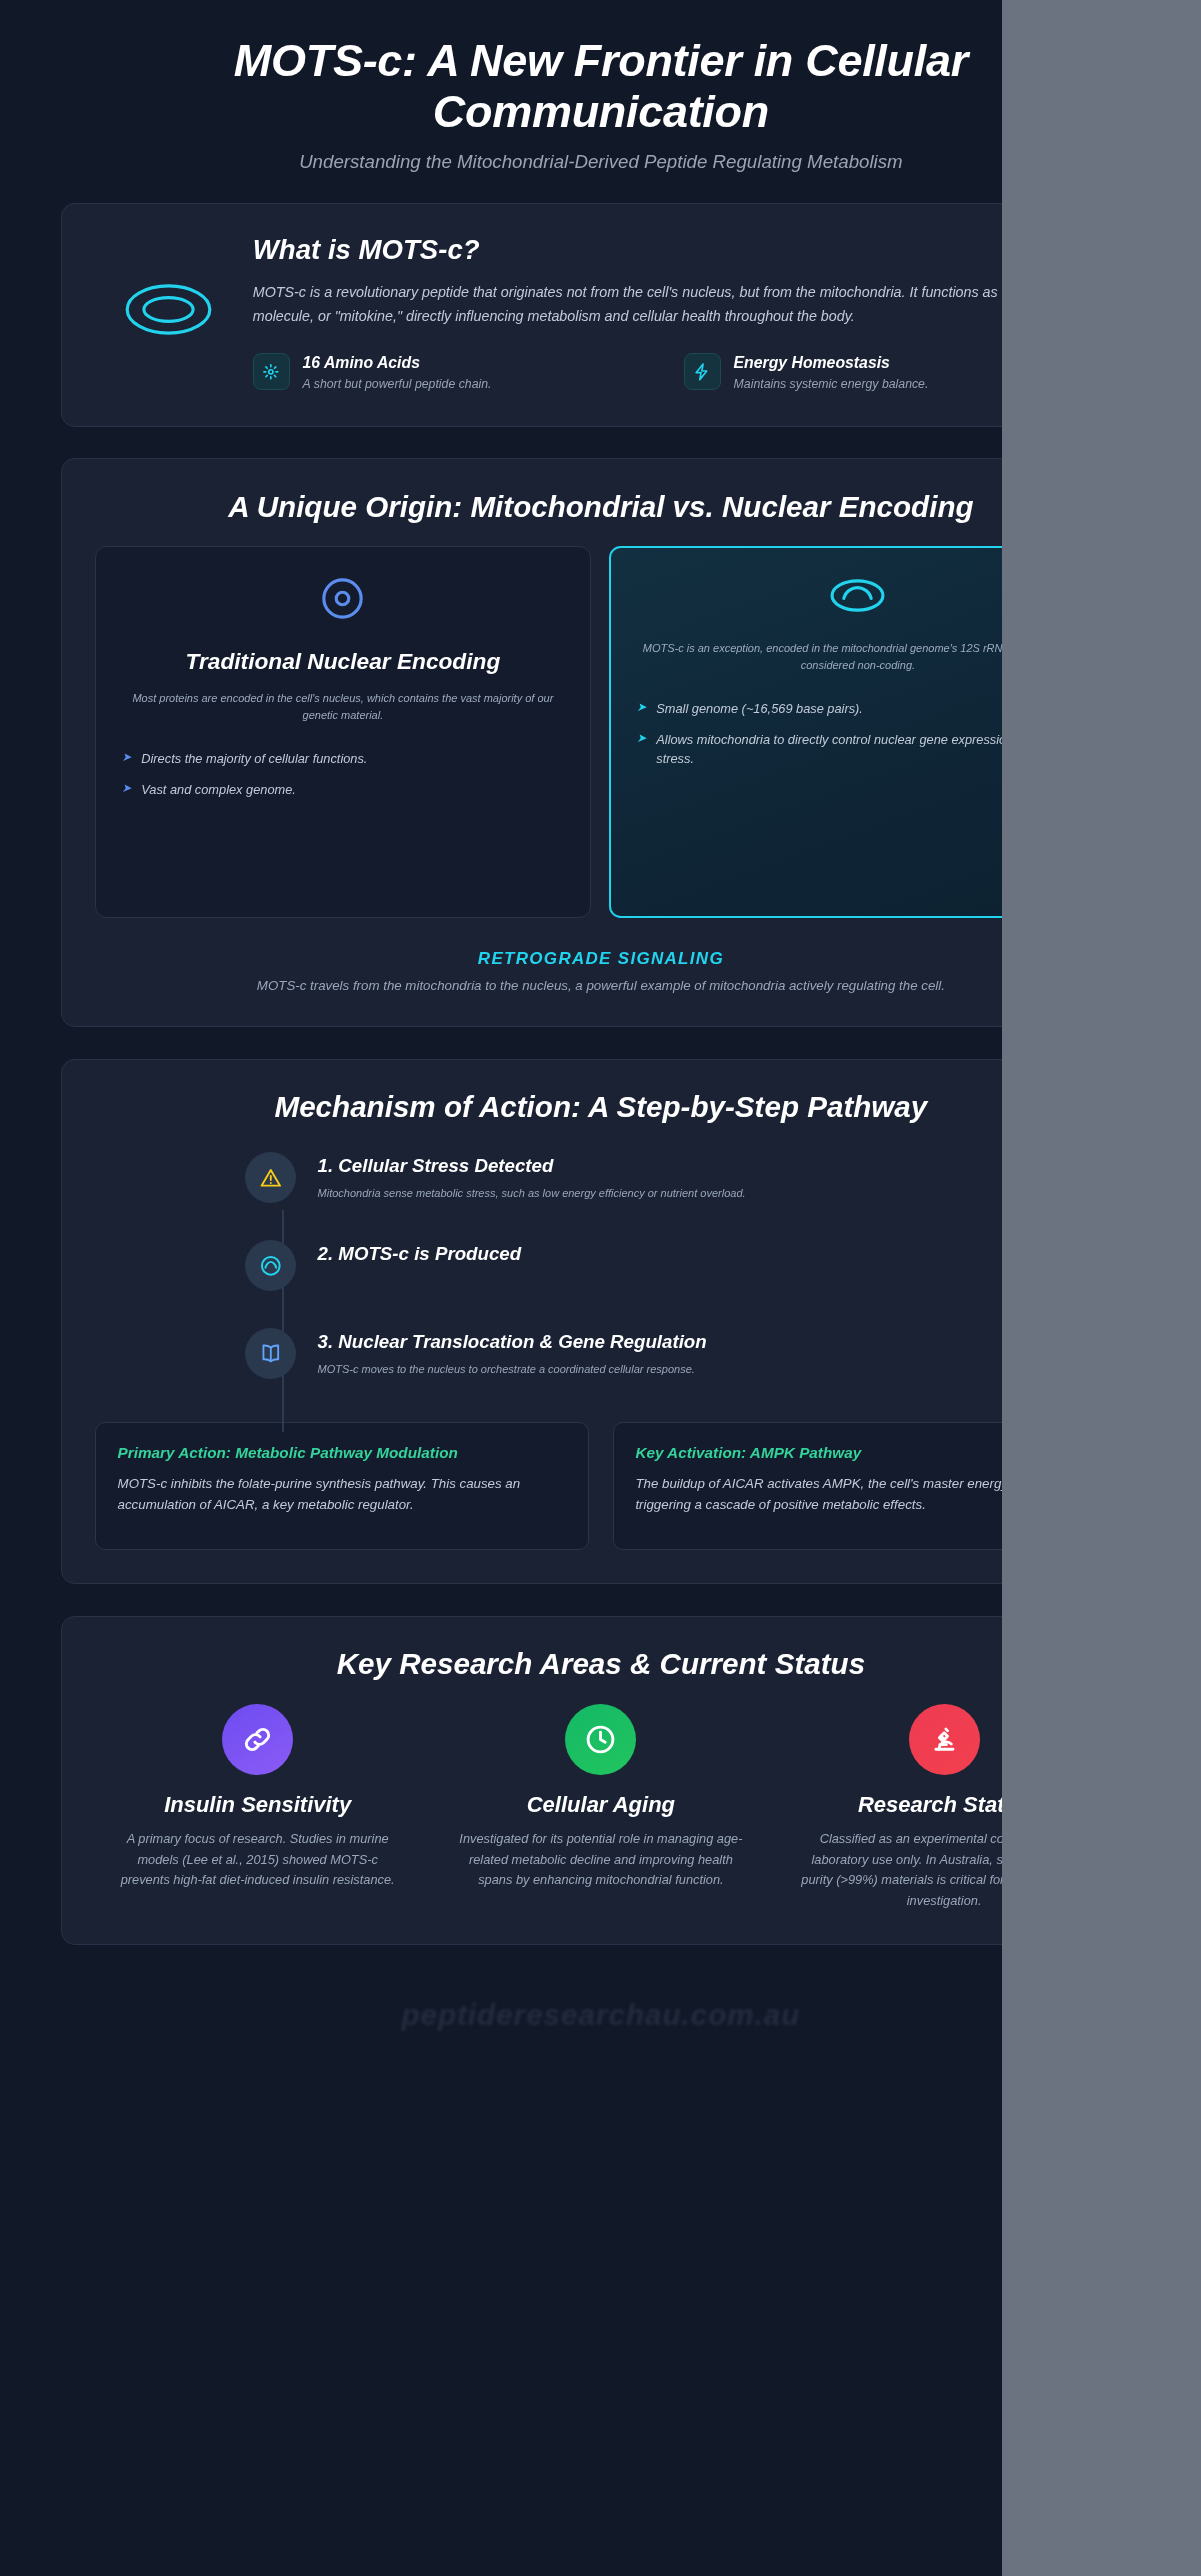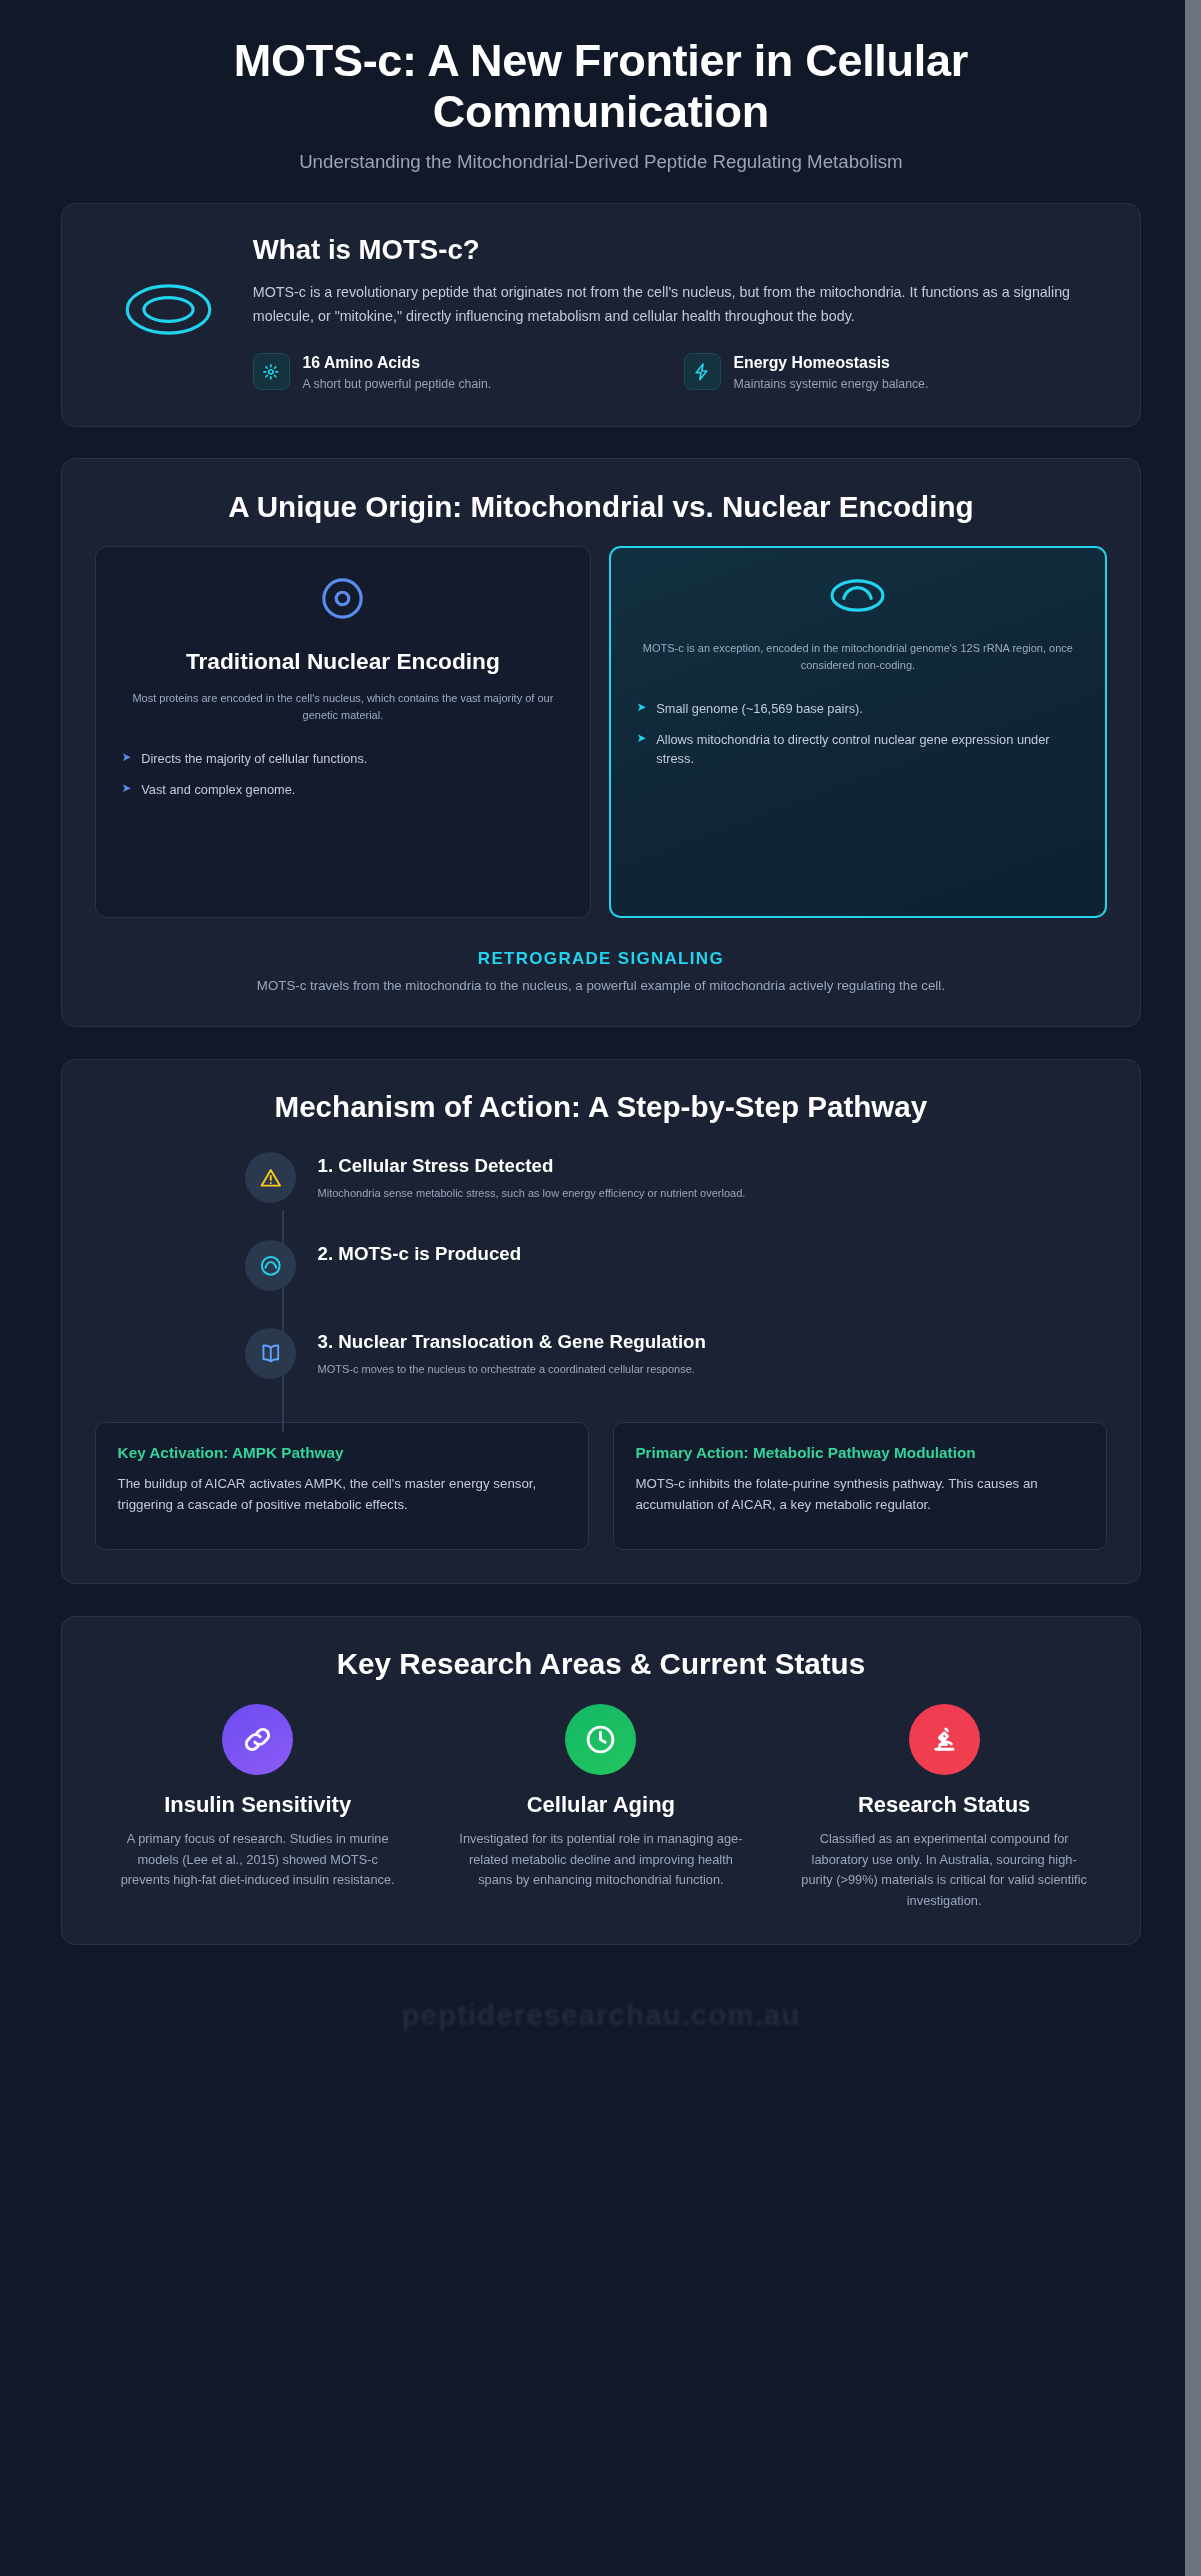--- a/index.html
+++ b/index.html
@@ -8,26 +8,27 @@
     width: 1202px;
     background: #6b7280;
   }
 
   body {
     font-family: "Liberation Sans", sans-serif;
     -webkit-font-smoothing: antialiased;
   }
 
   .page {
-    width: 1185px;
+    width: 1002px;
     min-height: 2576px;
     background: #111827;
     padding: 0 9.9px 0 9.9px;
     position: relative;
     overflow: hidden;
+    font-style: italic;
   }
 
   .inner {
     width: 1182px;
     margin: 0 auto;
     background: #111827;
     padding: 0 0 27.6px 0;
   }
 
   
@@ -389,26 +390,26 @@
         </div>
         <div class="step-body">
           <div class="step-title">3. Nuclear Translocation &amp; Gene Regulation</div>
           <div class="step-desc">MOTS-c moves to the nucleus to orchestrate a coordinated cellular response.</div>
         </div>
       </div>
     </div>
 
     <div class="outcome-row">
       <div class="outcome">
+        <div class="outcome-title">Primary Action: Metabolic Pathway Modulation</div>
+        <div class="outcome-desc">MOTS-c inhibits the folate-purine synthesis pathway. This causes an accumulation of AICAR, a key metabolic regulator.</div>
+      </div>
+      <div class="outcome">
         <div class="outcome-title">Key Activation: AMPK Pathway</div>
         <div class="outcome-desc">The buildup of AICAR activates AMPK, the cell's master energy sensor, triggering a cascade of positive metabolic effects.</div>
-      </div>
-      <div class="outcome">
-        <div class="outcome-title">Primary Action: Metabolic Pathway Modulation</div>
-        <div class="outcome-desc">MOTS-c inhibits the folate-purine synthesis pathway. This causes an accumulation of AICAR, a key metabolic regulator.</div>
       </div>
     </div>
   </div>
 
   <div class="section">
     <div class="section-title">Key Research Areas &amp; Current Status</div>
 
     <div class="research-row">
 
       <div class="research">

